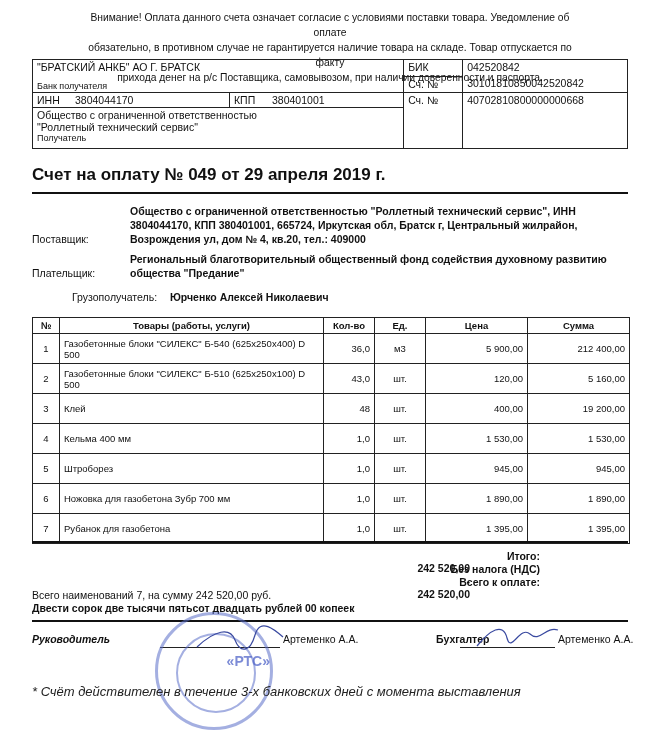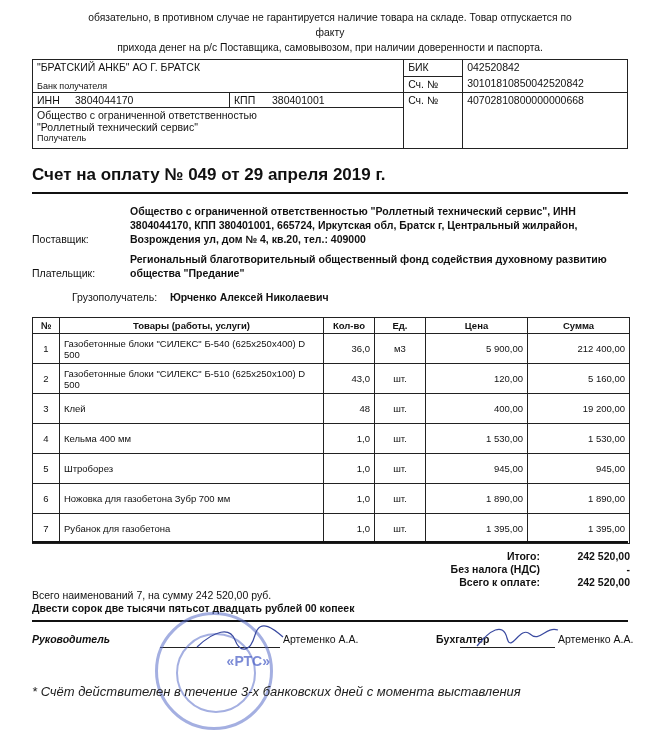--- a/index.html
+++ b/index.html
@@ -14,39 +14,40 @@
   .title { position: absolute; left: 32px; top: 165px; font-size: 17px; font-weight: bold; }
   .hr { position: absolute; left: 32px; width: 596px; border-top: 2px solid #111; }
   .party { position: absolute; left: 32px; width: 600px; font-size: 10.5px; line-height: 14px; display: flex; align-items: flex-end; }
   .party .lbl { width: 98px; flex: none; }
   .party .val { font-weight: bold; flex: 1; }
   .items { position: absolute; left: 32px; top: 317px; width: 598px; border-collapse: collapse; font-size: 9.5px; }
   .items th { border: 1px solid #222; font-weight: bold; text-align: center; padding: 1px 3px; height: 13px; background: #fff; }
   .items td { border: 1px solid #222; padding: 0 4px; height: 29px; vertical-align: middle; }
   .c { text-align: center; } .r { text-align: right; }
   .totals { position: absolute; left: 380px; top: 550px; width: 250px; font-size: 10.5px; font-weight: bold; }
-  .totals .row { display: flex; justify-content: flex-start; height: 13px; }
+  .totals .row { display: flex; justify-content: flex-start; height: 13px; flex-direction: column; }
   .totals .k { text-align: right; width: 160px; }
   .totals .v { text-align: right; width: 90px; }
   .summary { position: absolute; left: 32px; top: 589px; font-size: 10.5px; line-height: 13px; }
   .sign { position: absolute; top: 633px; font-size: 10.5px; }
   .line { position: absolute; top: 647px; border-top: 1px solid #222; }
   .stamp { position: absolute; left: 155px; top: 612px; width: 118px; height: 118px; border-radius: 50%;
            border: 3px solid rgba(90,110,200,0.55); box-sizing: border-box; }
   .stamp .inner { position: absolute; left: 18px; top: 18px; width: 76px; height: 76px; border-radius: 50%;
                   border: 2px solid rgba(90,110,200,0.55); }
   .stamp .logo { position: absolute; left: 0; width: 100%; top: 38px; text-align: right; color: rgba(80,100,200,0.75);
                  font-size: 14px; font-weight: bold; }
   .footnote { position: absolute; left: 32px; top: 684px; font-size: 13px; font-style: italic; color: #222; }
   .sig { position: absolute; stroke: #3a4aa0; fill: none; stroke-width: 1.2; }
 </style>
 </head>
 <body>
 
 <div class="notice">
+  <div>Внимание! Оплата данного счета означает согласие с условиями поставки товара. Уведомление об оплате</div>
   <div>обязательно, в противном случае не гарантируется наличие товара на складе. Товар отпускается по факту</div>
   <div>прихода денег на р/с Поставщика, самовывозом, при наличии доверенности и паспорта.</div>
 </div>
 
 <table class="bank">
   <tbody>
       <tr>
     <td colspan="4" rowspan="2" style="width:330px;height:30px;position:relative;">
       <div>"БРАТСКИЙ АНКБ" АО Г. БРАТСК</div>
       <div class="small" style="position:absolute;bottom:1px;">Банк получателя</div>

